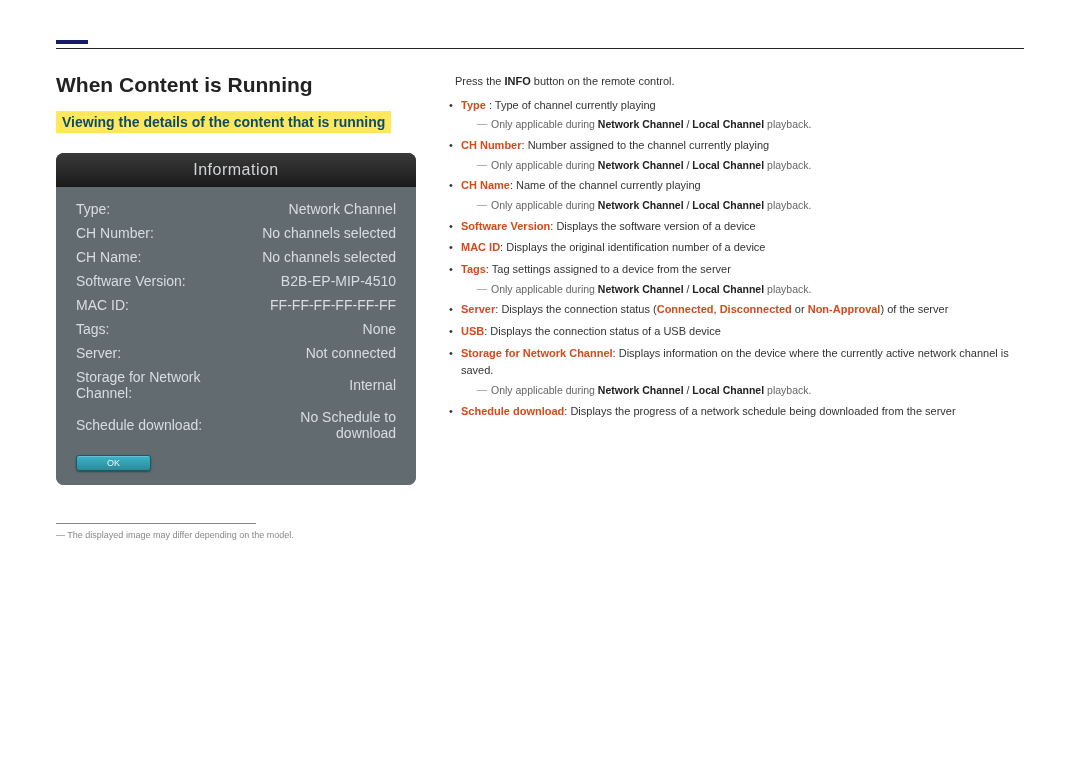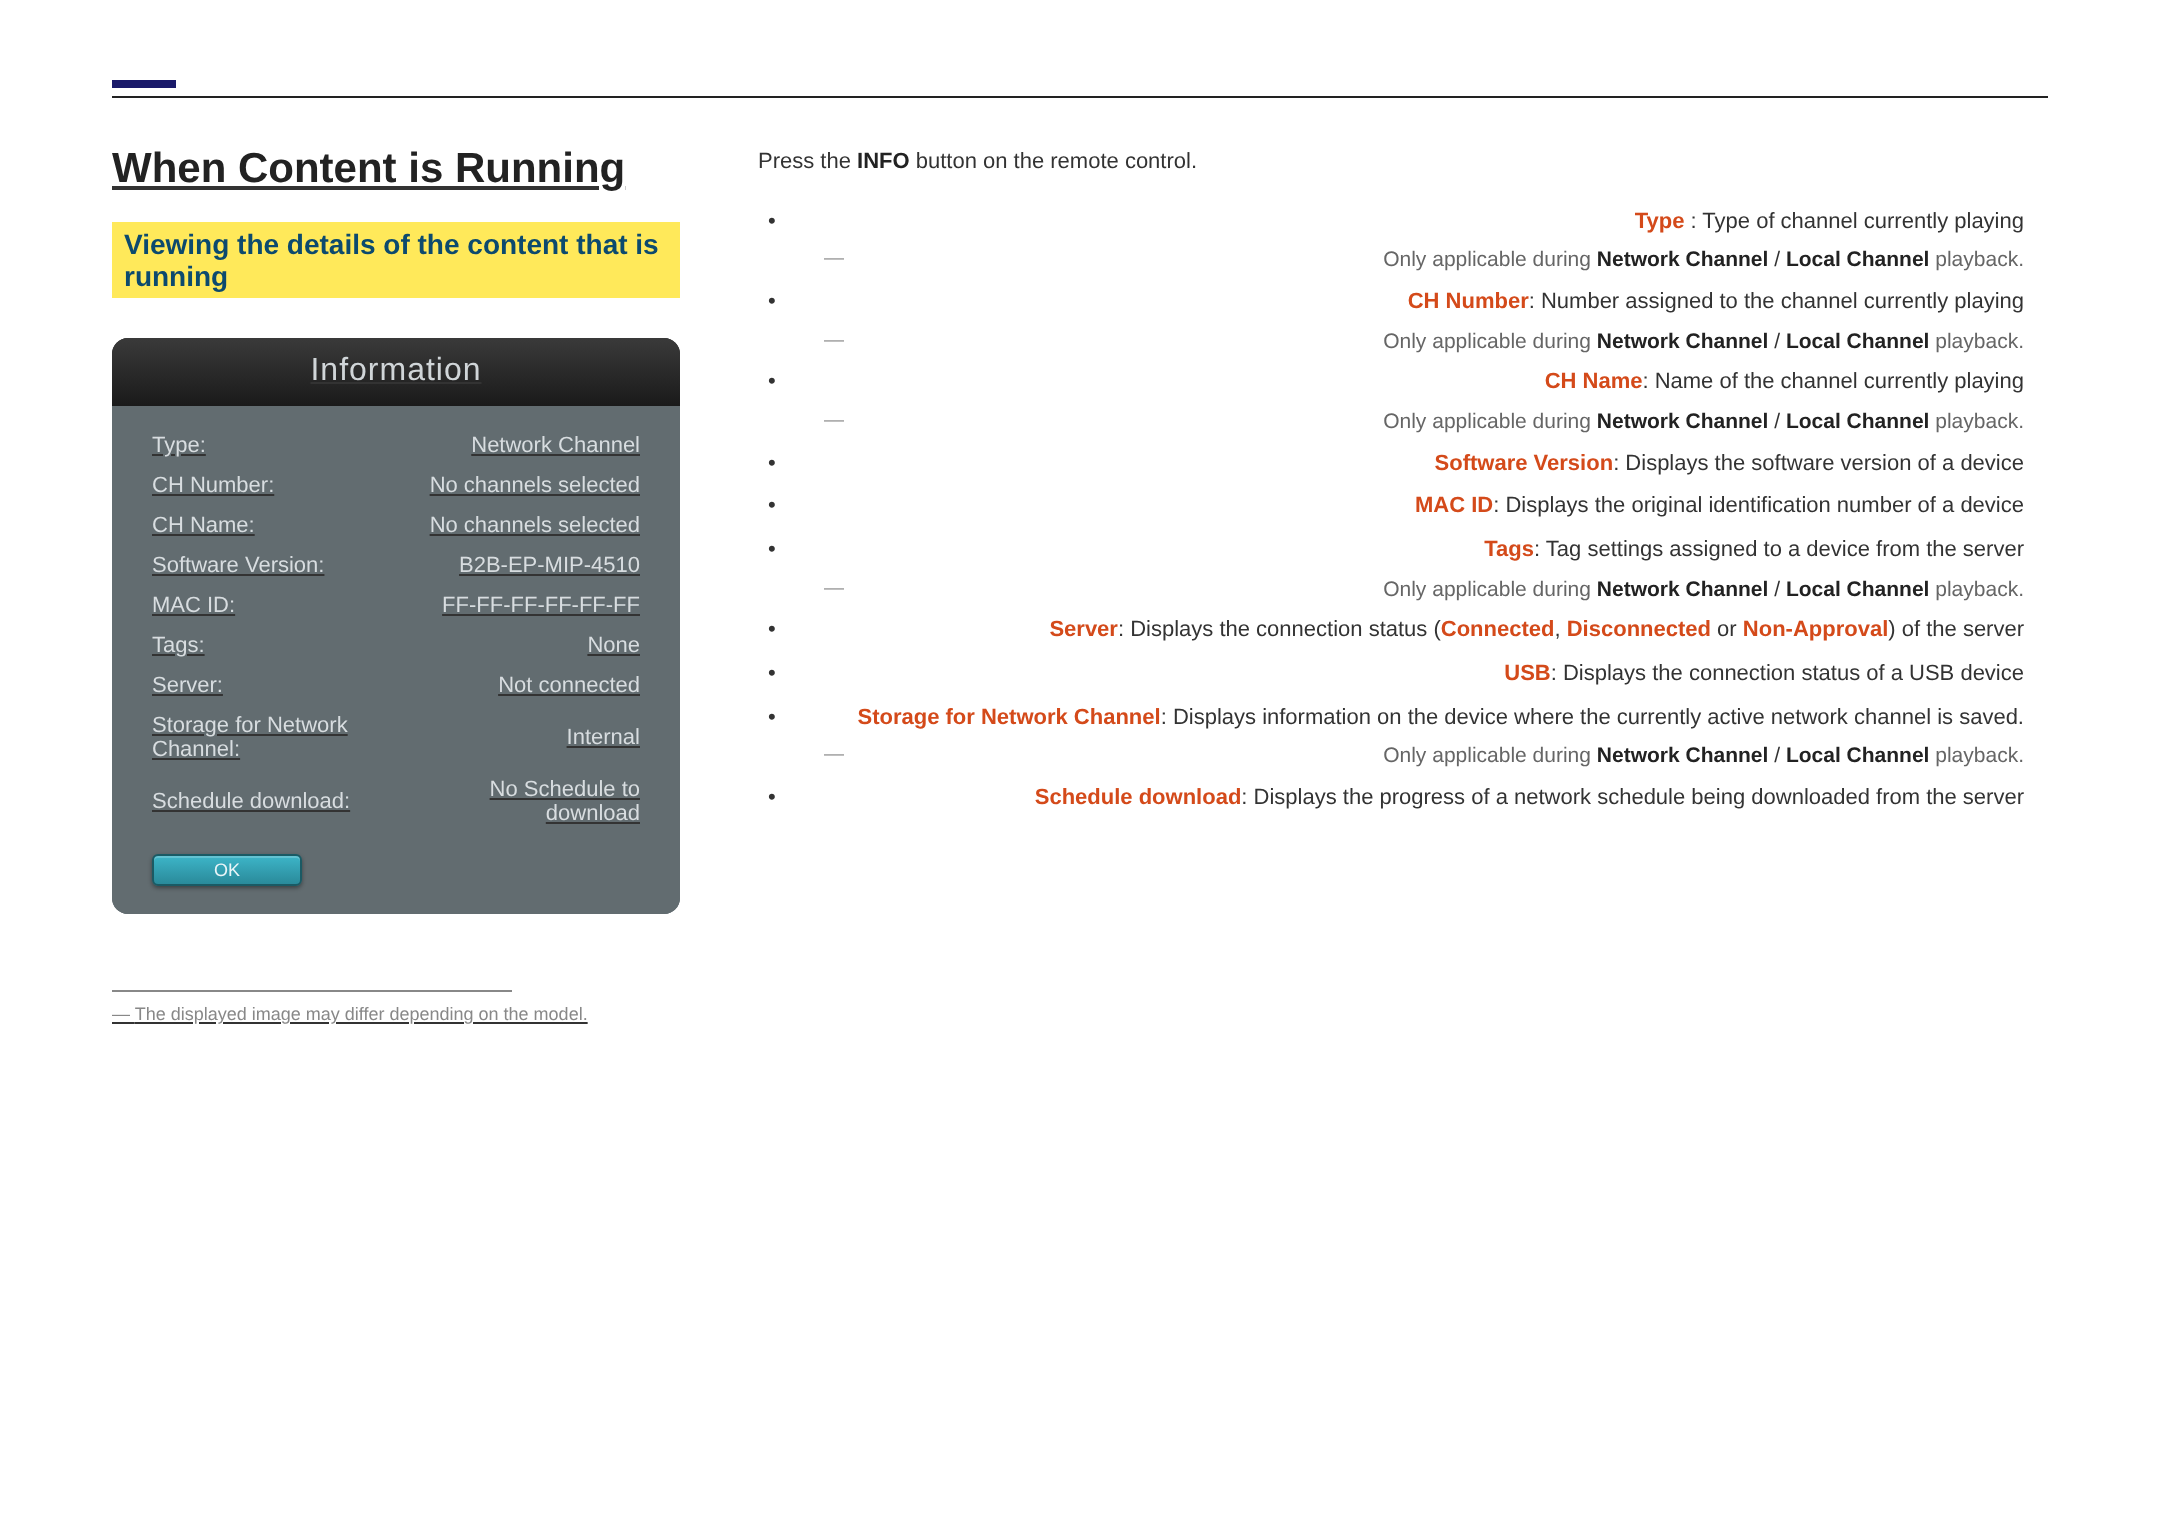--- a/index.html
+++ b/index.html
@@ -22,23 +22,22 @@
   }
   .topline {
     border-top: 1px solid #222;
     margin-bottom: 24px;
   }
   .content-row {
     display: flex;
     gap: 28px;
   }
   .left-col {
-    width: 284px;
+    width: 360px;
     flex-shrink: 0;
-    text-decoration: underline;
   }
   .right-col {
     flex: 1;
     font-size: 11px;
     line-height: 1.6;
   }
   h1.section-title {
     font-size: 21px;
     font-weight: bold;
     color: #222;
@@ -73,21 +72,21 @@
   .info-panel-body {
     padding: 10px 20px 14px 20px;
     background: #626c70;
   }
   .info-table {
     width: 100%;
     border-collapse: collapse;
   }
   .info-table td {
     padding: 4px 0;
-    font-size: 11px;
+    font-size: 14px;
     vertical-align: middle;
     color: #d8dde0;
   }
   .info-table td:last-child {
     text-align: right;
   }
   .ok-btn-wrap {
     padding-top: 10px;
   }
   .ok-btn {
@@ -109,22 +108,21 @@
   .footnote {
     font-size: 9px;
     color: #888;
   }
   .intro-line {
     margin: 0 0 6px 11px;
   }
   ul.desc-list {
     list-style: none;
     padding: 0;
-    margin: 12px;
-    text-align: right;
+    margin: 1px;
   }
   ul.desc-list > li {
     position: relative;
     padding-left: 16px;
     margin-bottom: 4px;
   }
   ul.desc-list > li::before {
     content: "•";
     position: absolute;
     left: 4px;

